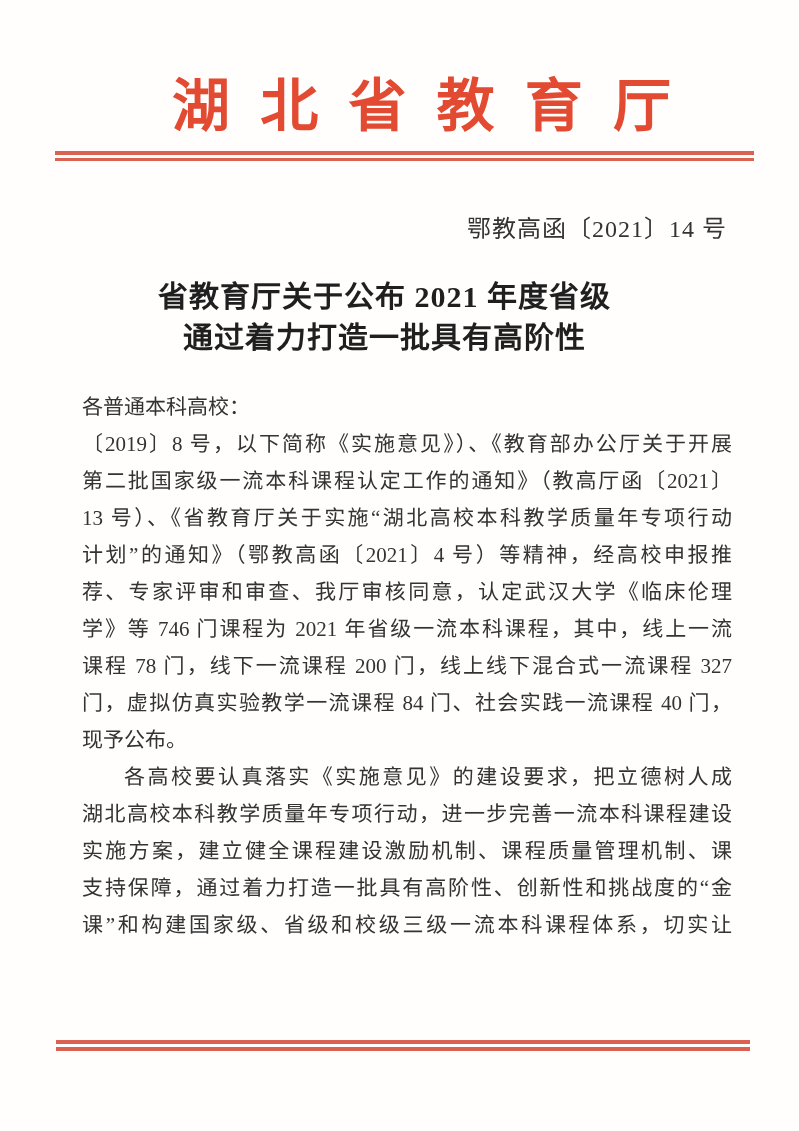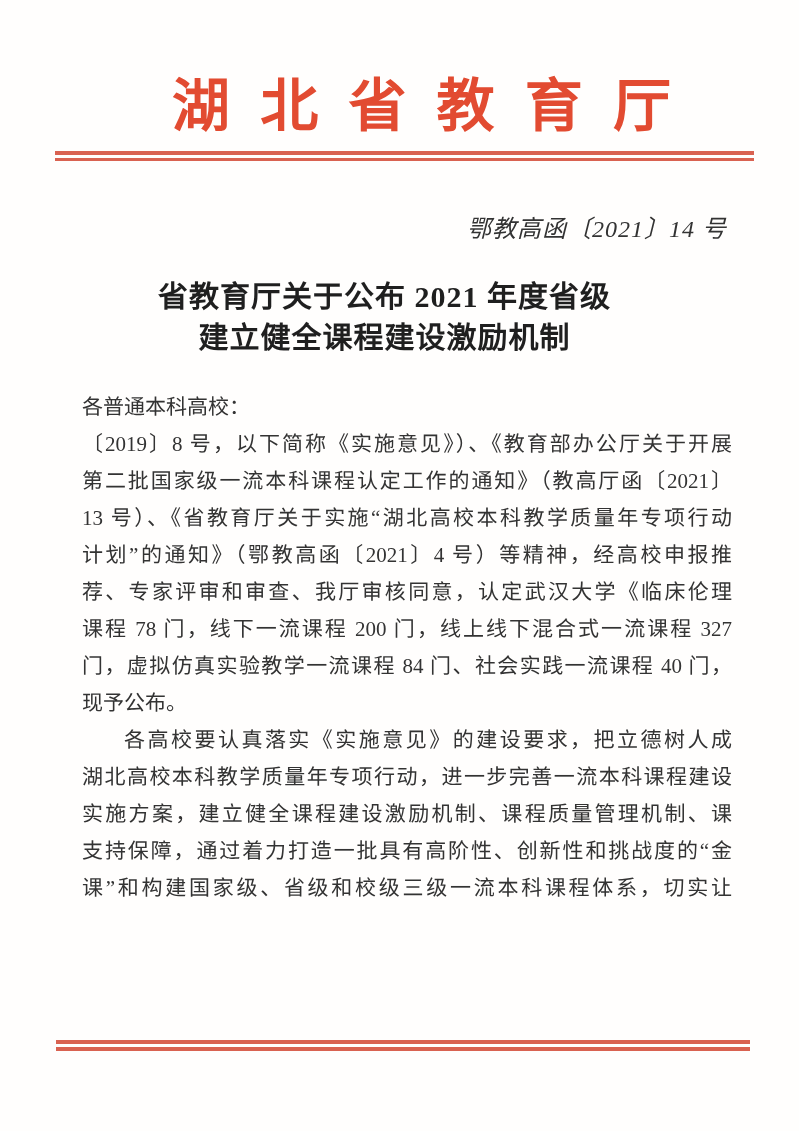--- a/index.html
+++ b/index.html
@@ -31,21 +31,20 @@
   .rule .r2{height:3px;margin-top:3px;background:var(--rule-red);}
   .head-rule{top:151px;left:55px;width:699px;}
   .foot-rule{top:1040px;left:56px;width:694px;}
   .foot-rule .r2{height:4px;margin-top:3px;}
   
   .doc-number{
     position:absolute;top:215px;right:72px;
     font-size:24px;line-height:1.2;
     color:var(--body-ink);
     letter-spacing:1px;
-    font-style:italic;
   }
   
   .doc-title{
     position:absolute;top:276px;left:0;right:30px;
     text-align:center;
     font-size:30px;line-height:41px;
     font-weight:bold;
     color:var(--title-ink);
     letter-spacing:1px;
   }
@@ -71,30 +70,31 @@
 
   <div class="rule head-rule">
     <div class="r1"></div>
     <div class="r2"></div>
   </div>
 
   <div class="doc-number">鄂教高函〔2021〕14 号</div>
 
   <div class="doc-title">
     <div>省教育厅关于公布 2021 年度省级</div>
-    <div>建立健全课程建设激励机制</div>
+    <div>通过着力打造一批具有高阶性</div>
   </div>
 
   <div class="body-text">
     <div class="line short">各普通本科高校：</div>
     <div class="line fill">〔2019〕8 号，以下简称《实施意见》）、《教育部办公厅关于开展</div>
     <div class="line fill">第二批国家级一流本科课程认定工作的通知》（教高厅函〔2021〕</div>
     <div class="line fill">13 号）、《省教育厅关于实施“湖北高校本科教学质量年专项行动</div>
     <div class="line fill">计划”的通知》（鄂教高函〔2021〕4 号）等精神，经高校申报推</div>
     <div class="line fill">荐、专家评审和审查、我厅审核同意，认定武汉大学《临床伦理</div>
+    <div class="line fill">学》等 746 门课程为 2021 年省级一流本科课程，其中，线上一流</div>
     <div class="line fill">课程 78 门，线下一流课程 200 门，线上线下混合式一流课程 327</div>
     <div class="line fill">门，虚拟仿真实验教学一流课程 84 门、社会实践一流课程 40 门，</div>
     <div class="line short">现予公布。</div>
     <div class="line fill indent">各高校要认真落实《实施意见》的建设要求，把立德树人成</div>
     <div class="line fill">湖北高校本科教学质量年专项行动，进一步完善一流本科课程建设</div>
     <div class="line fill">实施方案，建立健全课程建设激励机制、课程质量管理机制、课</div>
     <div class="line fill">支持保障，通过着力打造一批具有高阶性、创新性和挑战度的“金</div>
     <div class="line fill">课”和构建国家级、省级和校级三级一流本科课程体系，切实让</div>
   </div>
 

